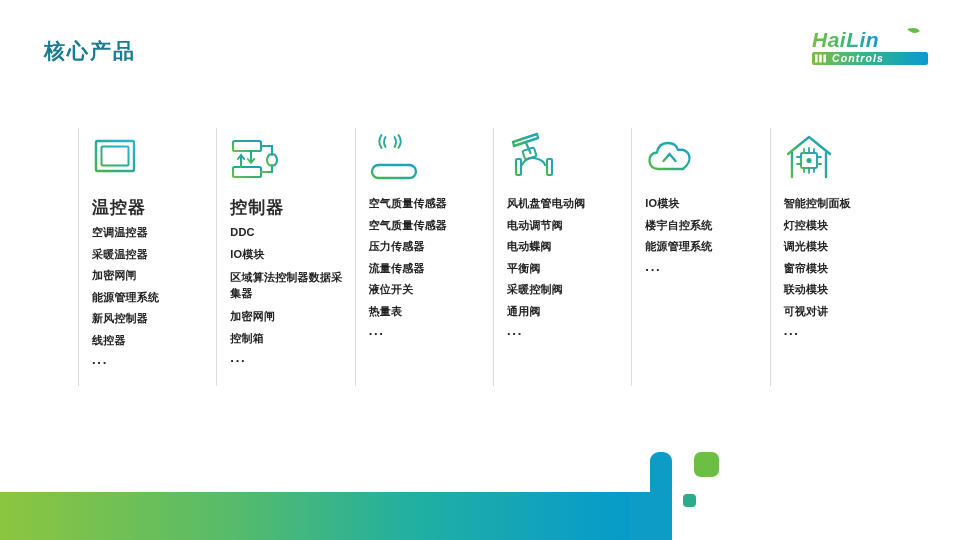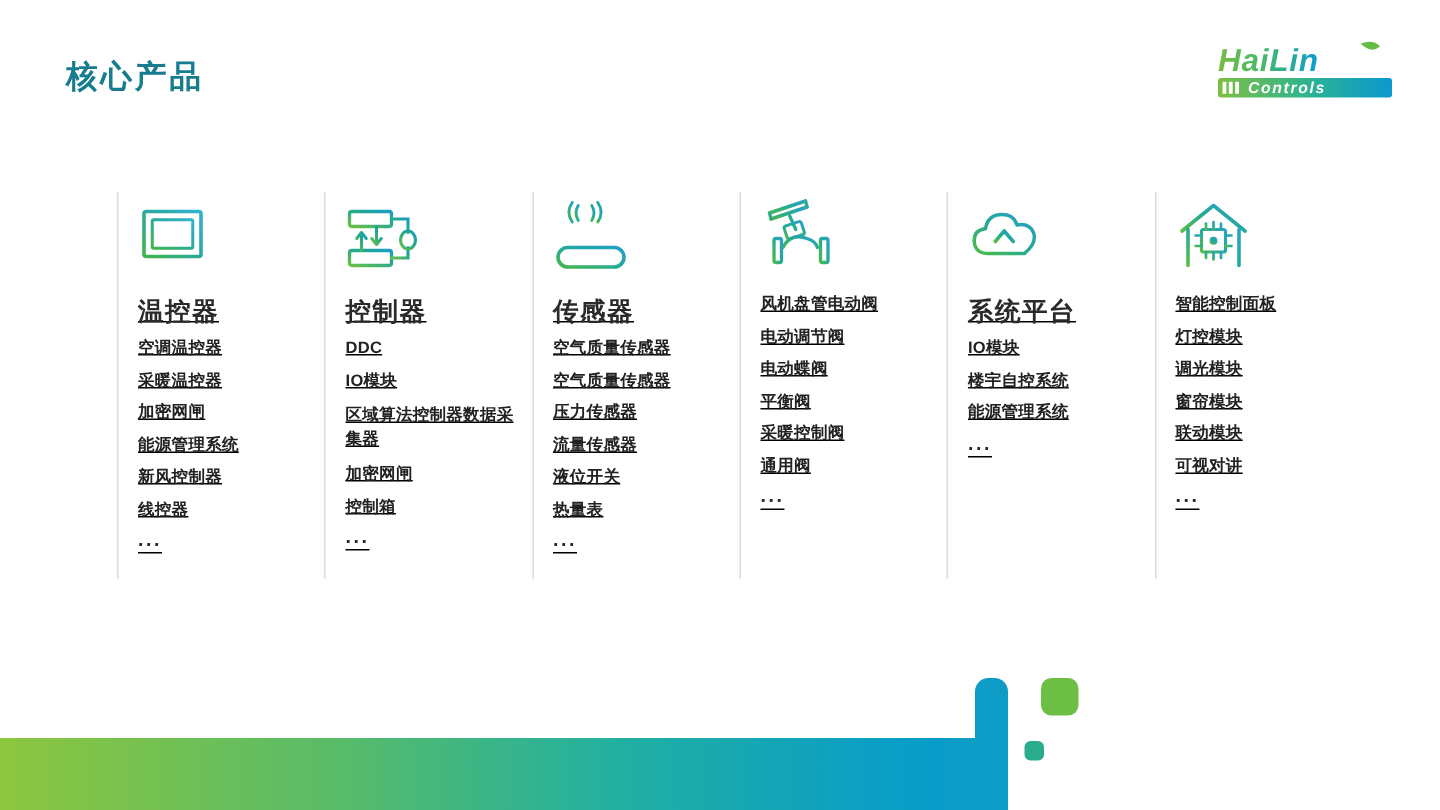--- a/index.html
+++ b/index.html
@@ -44,21 +44,20 @@
     left: 78px; top: 126px;
     width: 830px;
     height: 270px;
     display: flex;
   }
   .col {
     position: relative;
     width: 139px;
     padding-left: 14px;
     padding-right: 4px;
-    text-decoration: underline;
   }
   .col .rule {
     position: absolute;
     left: 0; top: 2px;
     width: 1px;
     height: 258px;
     background: #d8dde1;
   }
   .col-icon {
     height: 56px;
@@ -250,21 +249,20 @@
             </linearGradient>
           </defs>
           <rect x="3" y="31" width="44" height="13" rx="6.5" fill="none" stroke="url(#g3)" stroke-width="2.4"></rect>
           <path d="M21 31 V13" stroke="url(#g3)" stroke-width="2.6" stroke-linecap="round"></path>
           <path d="M16.5 13 q-3 -5 0 -10" fill="none" stroke="url(#g3)" stroke-width="1.9" stroke-linecap="round"></path>
           <path d="M12.5 14 q-4.5 -6.5 0 -13" fill="none" stroke="url(#g3)" stroke-width="1.9" stroke-linecap="round"></path>
           <path d="M25.5 13 q3 -5 0 -10" fill="none" stroke="url(#g3)" stroke-width="1.9" stroke-linecap="round"></path>
           <path d="M29.5 14 q4.5 -6.5 0 -13" fill="none" stroke="url(#g3)" stroke-width="1.9" stroke-linecap="round"></path>
         </svg>
       </div>
-      <div class="col-title">传感器</div>
       <ul class="col-list">
         <li>空气质量传感器</li>
         <li>空气质量传感器</li>
         <li>压力传感器</li>
         <li>流量传感器</li>
         <li>液位开关</li>
         <li>热量表</li>
         <li class="ellipsis">···</li>
       </ul>
     </div>
@@ -318,21 +316,20 @@
               <stop offset="0" stop-color="#52bb47"></stop>
               <stop offset="0.5" stop-color="#22a998"></stop>
               <stop offset="1" stop-color="#2ba0ca"></stop>
             </linearGradient>
           </defs>
           <path d="M14 33 q-9 0 -9.5 -8 q-0.5 -7.5 7.5 -8.5 q1.5 -9.5 11 -9.5 q8 0 10 7 q8 -1.5 11 5 q2.5 7 -6 14 Z" fill="none" stroke="url(#g5)" stroke-width="2.3" stroke-linejoin="round" stroke-linecap="round"></path>
           <path d="M24.5 42 V18" stroke="url(#g5)" stroke-width="2.6" stroke-linecap="round"></path>
           <path d="M24.5 18 L18.5 25 M24.5 18 L30.5 25" fill="none" stroke="url(#g5)" stroke-width="2.4" stroke-linecap="round" stroke-linejoin="round"></path>
         </svg>
       </div>
-      <div class="col-title">系统平台</div>
       <ul class="col-list">
         <li>IO模块</li>
         <li>楼宇自控系统</li>
         <li>能源管理系统</li>
         <li class="ellipsis">···</li>
       </ul>
     </div>
 
     <div class="col">
       <div class="rule"></div>

